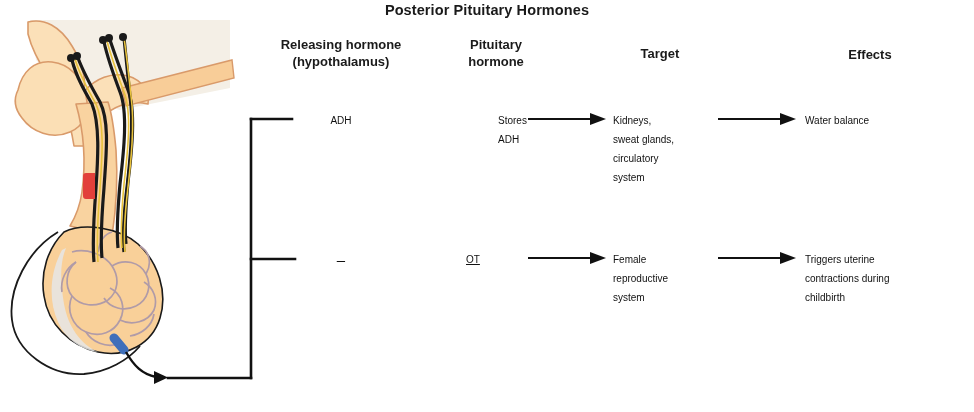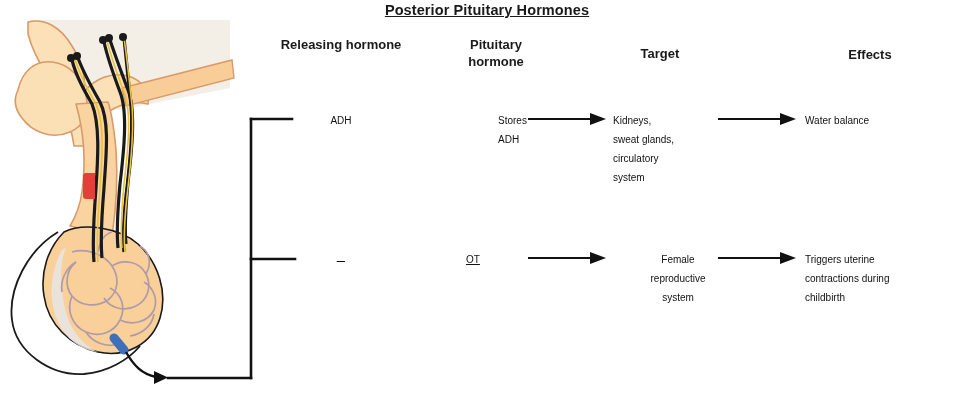--- a/index.html
+++ b/index.html
@@ -22,21 +22,20 @@
   
   #figure-title {
     position: absolute;
     left: 0;
     top: 2px;
     width: 974px;
     text-align: center;
     font-size: 14.5px;
     font-weight: bold;
     letter-spacing: 0.1px;
-    text-decoration: underline;
   }
 
   
   .col-header {
     position: absolute;
     font-size: 13px;
     font-weight: bold;
     text-align: center;
     line-height: 17px;
   }
@@ -174,20 +173,21 @@
       <line x1="111" y1="19" x2="111" y2="278"></line>
 
       <line x1="111" y1="19" x2="152" y2="19"></line>
 
       <line x1="111" y1="159" x2="155" y2="159"></line>
     </g>
   </svg>
 
   <div class="col-header" id="hdr-releasing">
     <div>Releasing hormone</div>
+    <div>(hypothalamus)</div>
   </div>
 
   <div class="col-header" id="hdr-pituitary">
     <div>Pituitary</div>
     <div>hormone</div>
   </div>
 
   <div class="col-header" id="hdr-target">
     <div>Target</div>
   </div>
@@ -220,21 +220,21 @@
 
   <div class="cell" id="cell-r2-releasing">–</div>
 
   <div class="cell" id="cell-r2-pituitary" style="white-space: pre-line; text-decoration: underline;">OT</div>
 
   <svg class="arrow" style="left:528px; top:251px;" width="80" height="14" viewBox="0 0 80 14" xmlns="http://www.w3.org/2000/svg">
     <line x1="0" y1="7" x2="64" y2="7" stroke="#111111" stroke-width="2"></line>
     <polygon points="62,1 78,7 62,13" fill="#111111"></polygon>
   </svg>
 
-  <div class="cell" id="cell-r2-target" style="white-space: pre-line; text-align: center;">Female
+  <div class="cell" id="cell-r2-target" style="white-space: pre-line;">Female
 reproductive
 system</div>
 
   <svg class="arrow" style="left:718px; top:251px;" width="80" height="14" viewBox="0 0 80 14" xmlns="http://www.w3.org/2000/svg">
     <line x1="0" y1="7" x2="64" y2="7" stroke="#111111" stroke-width="2"></line>
     <polygon points="62,1 78,7 62,13" fill="#111111"></polygon>
   </svg>
 
   <div class="cell" id="cell-r2-effects" style="white-space: pre-line;">Triggers uterine
 contractions during

